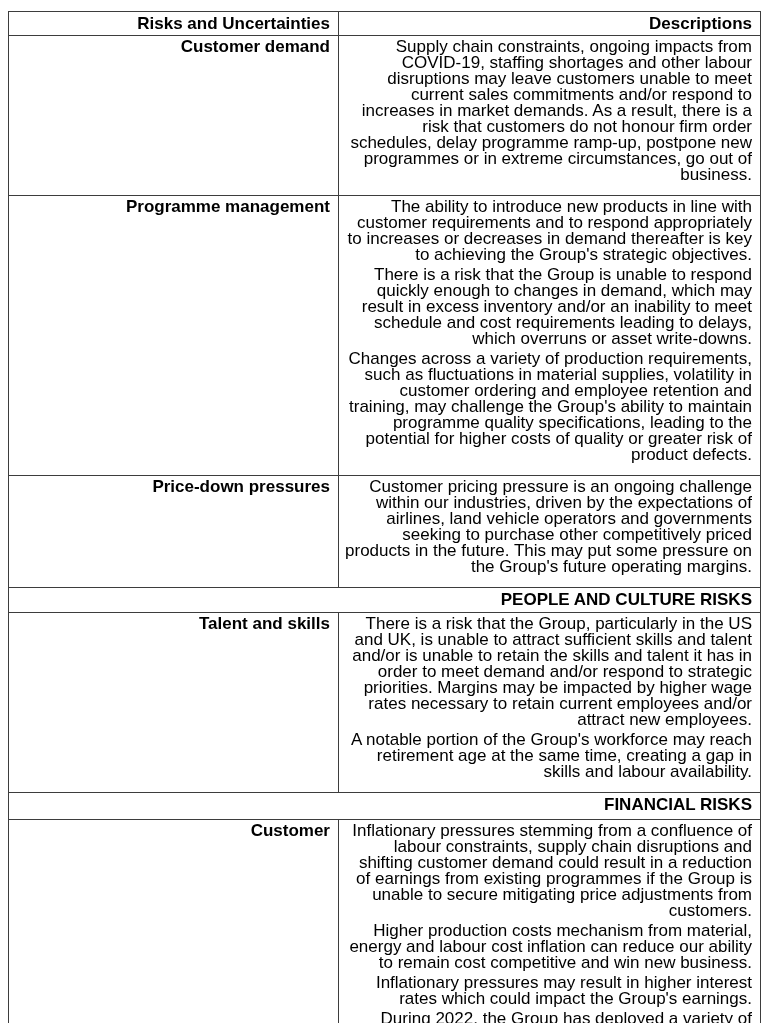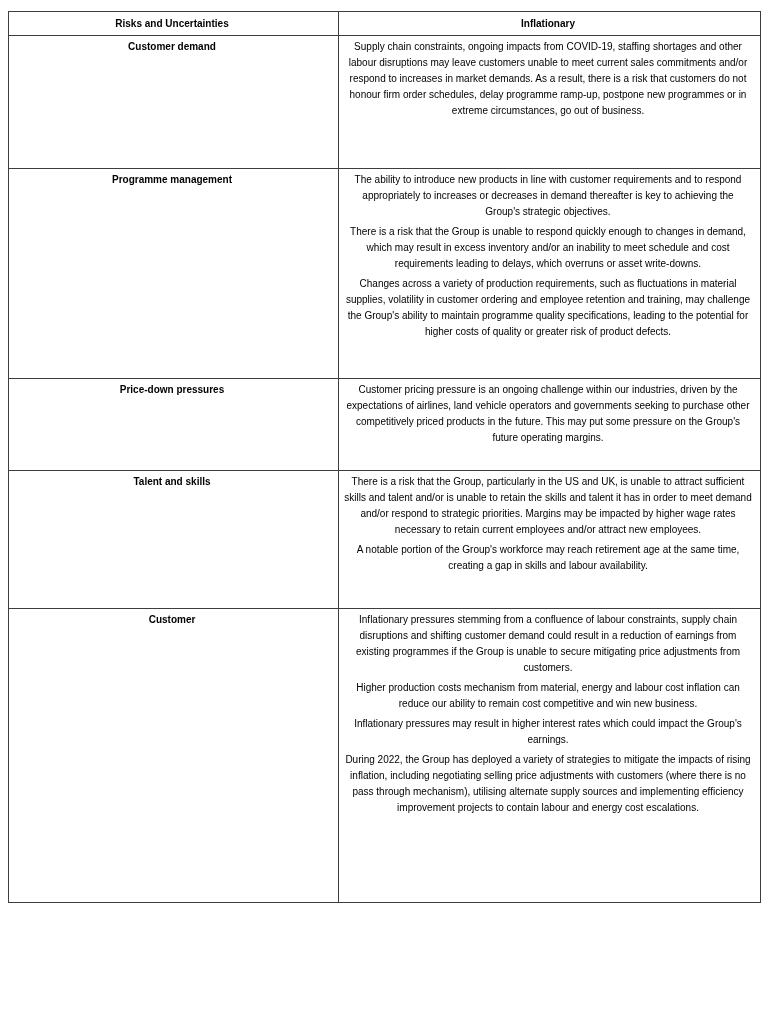--- a/index.html
+++ b/index.html
@@ -16,23 +16,23 @@
     border-collapse: collapse;
     table-layout: fixed;
     width: 752px;
     margin: 11px 0 0 8px;
   }
   .risks-table th,
   .risks-table td {
     border: 1.5px solid #3d3d3d;
     vertical-align: top;
     padding: 3px 8px 12px 5px;
-    font-size: 10px;
+    font-size: 17px;
     line-height: 16px;
-    text-align: center;
+    text-align: right;
     word-wrap: break-word;
   }
   .risks-table th {
     font-weight: bold;
     padding-top: 4px;
     padding-bottom: 3px;
   }
   td.risk-name {
     font-weight: bold;
   }
@@ -61,21 +61,21 @@
 <body>
 
 <table class="risks-table">
   <colgroup>
     <col style="width:330px">
     <col style="width:422px">
   </colgroup>
   <tbody>
     <tr class="h-header">
       <th>Risks and Uncertainties</th>
-      <th>Inflationary</th>
+      <th>Descriptions</th>
     </tr>
 
     <tr class="h-r0">
       <td class="risk-name">Customer demand</td>
       <td class="risk-desc">
         <p>Supply chain constraints, ongoing impacts from COVID-19, staffing shortages and other labour disruptions may leave customers unable to meet current sales commitments and/or respond to increases in market demands.  As a result, there is a risk that customers do not honour firm order schedules, delay programme ramp-up, postpone new programmes or in extreme circumstances, go out of business.</p>
       </td>
     </tr>
 
     <tr class="h-r1">
@@ -87,29 +87,35 @@
       </td>
     </tr>
 
     <tr class="h-r2">
       <td class="risk-name">Price-down pressures</td>
       <td class="risk-desc">
         <p>Customer pricing pressure is an ongoing challenge within our industries, driven by the expectations of airlines, land vehicle operators and governments seeking to purchase other competitively priced products in the future.  This may put some pressure on the Group's future operating margins.</p>
       </td>
     </tr>
 
+    <tr class="section-row h-s0">
+      <td colspan="2">PEOPLE AND CULTURE RISKS</td>
+    </tr>
 
     <tr class="h-r3">
       <td class="risk-name">Talent and skills</td>
       <td class="risk-desc">
         <p>There is a risk that the Group, particularly in the US and UK, is unable to attract sufficient skills and talent and/or is unable to retain the skills and talent it has in order to meet demand and/or respond to strategic priorities.  Margins may be impacted by higher wage rates necessary to retain current employees and/or attract new employees.</p>
         <p>A notable portion of the Group's workforce may reach retirement age at the same time, creating a gap in skills and labour availability.</p>
       </td>
     </tr>
 
+    <tr class="section-row h-s1">
+      <td colspan="2">FINANCIAL RISKS</td>
+    </tr>
 
     <tr class="h-r4">
       <td class="risk-name">Customer</td>
       <td class="risk-desc">
         <p>Inflationary pressures stemming from a confluence of labour constraints, supply chain disruptions and shifting customer demand could result in a reduction of earnings from existing programmes if the Group is unable to secure mitigating price adjustments from customers.</p>
         <p>Higher production costs mechanism from material, energy and labour cost inflation can reduce our ability to remain cost competitive and win new business.</p>
         <p>Inflationary pressures may result in higher interest rates which could impact the Group's earnings.</p>
         <p>During 2022, the Group has deployed a variety of strategies to mitigate the impacts of rising inflation, including negotiating selling price adjustments with customers (where there is no pass through mechanism), utilising alternate supply sources and implementing efficiency improvement projects to contain labour and energy cost escalations.</p>
       </td>
     </tr>

